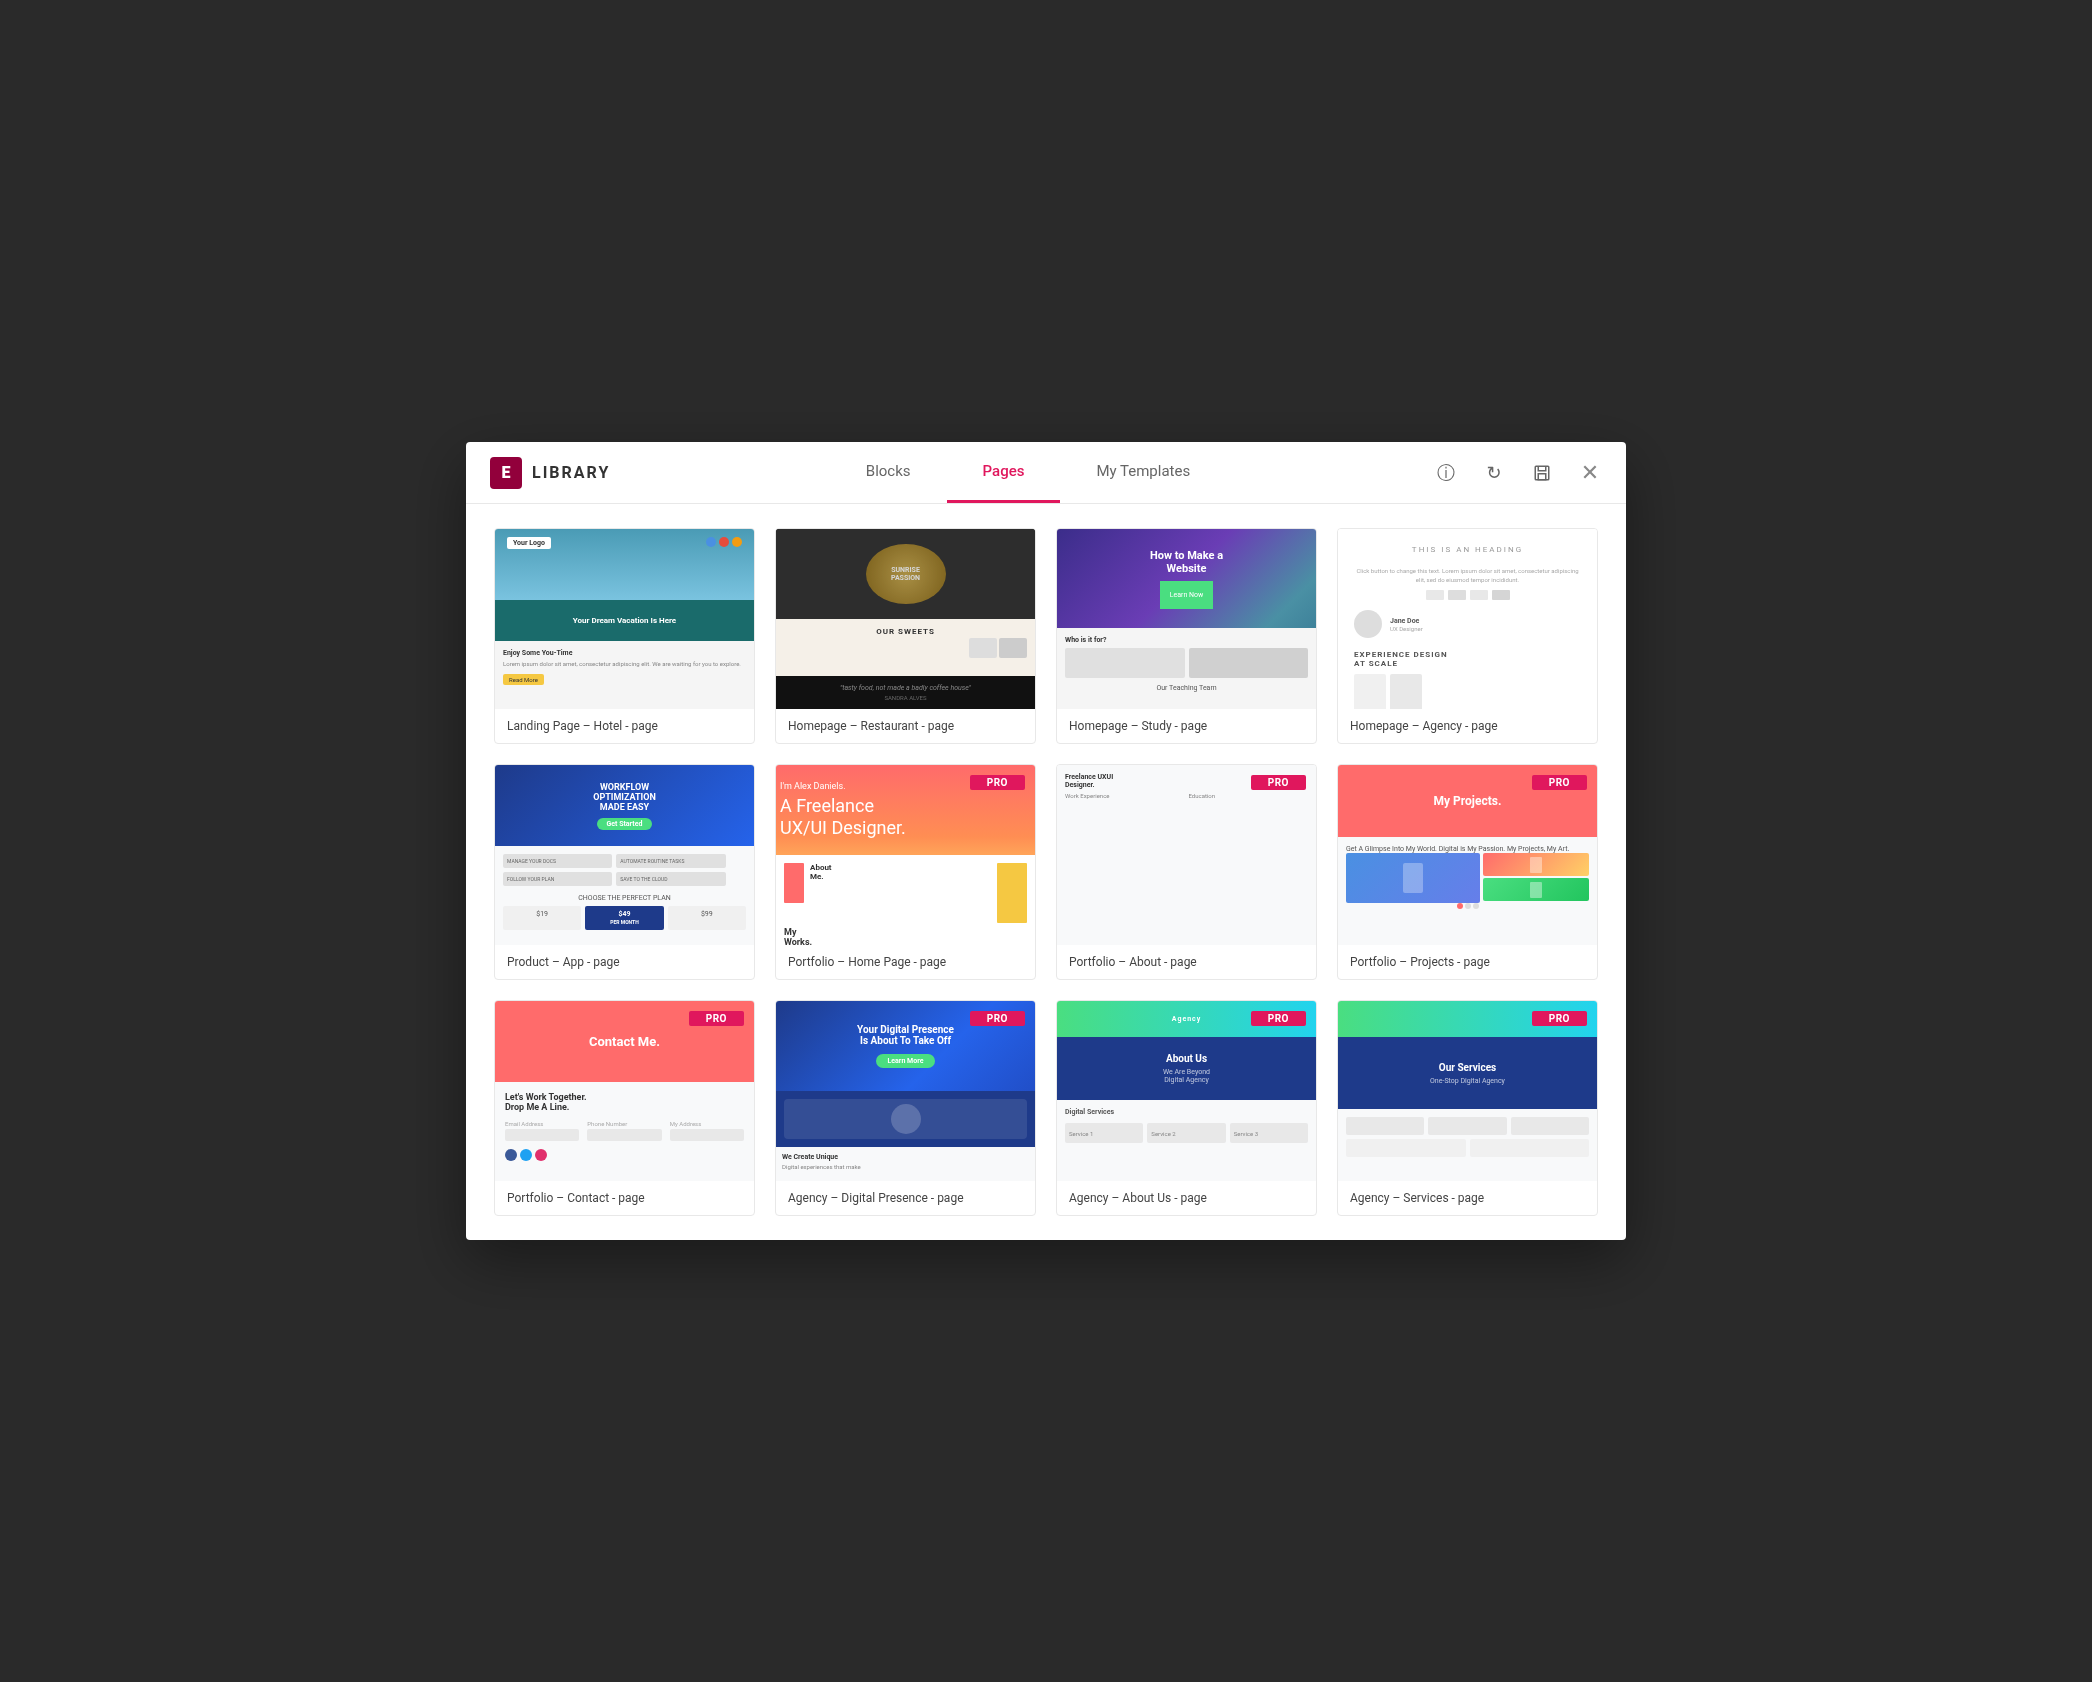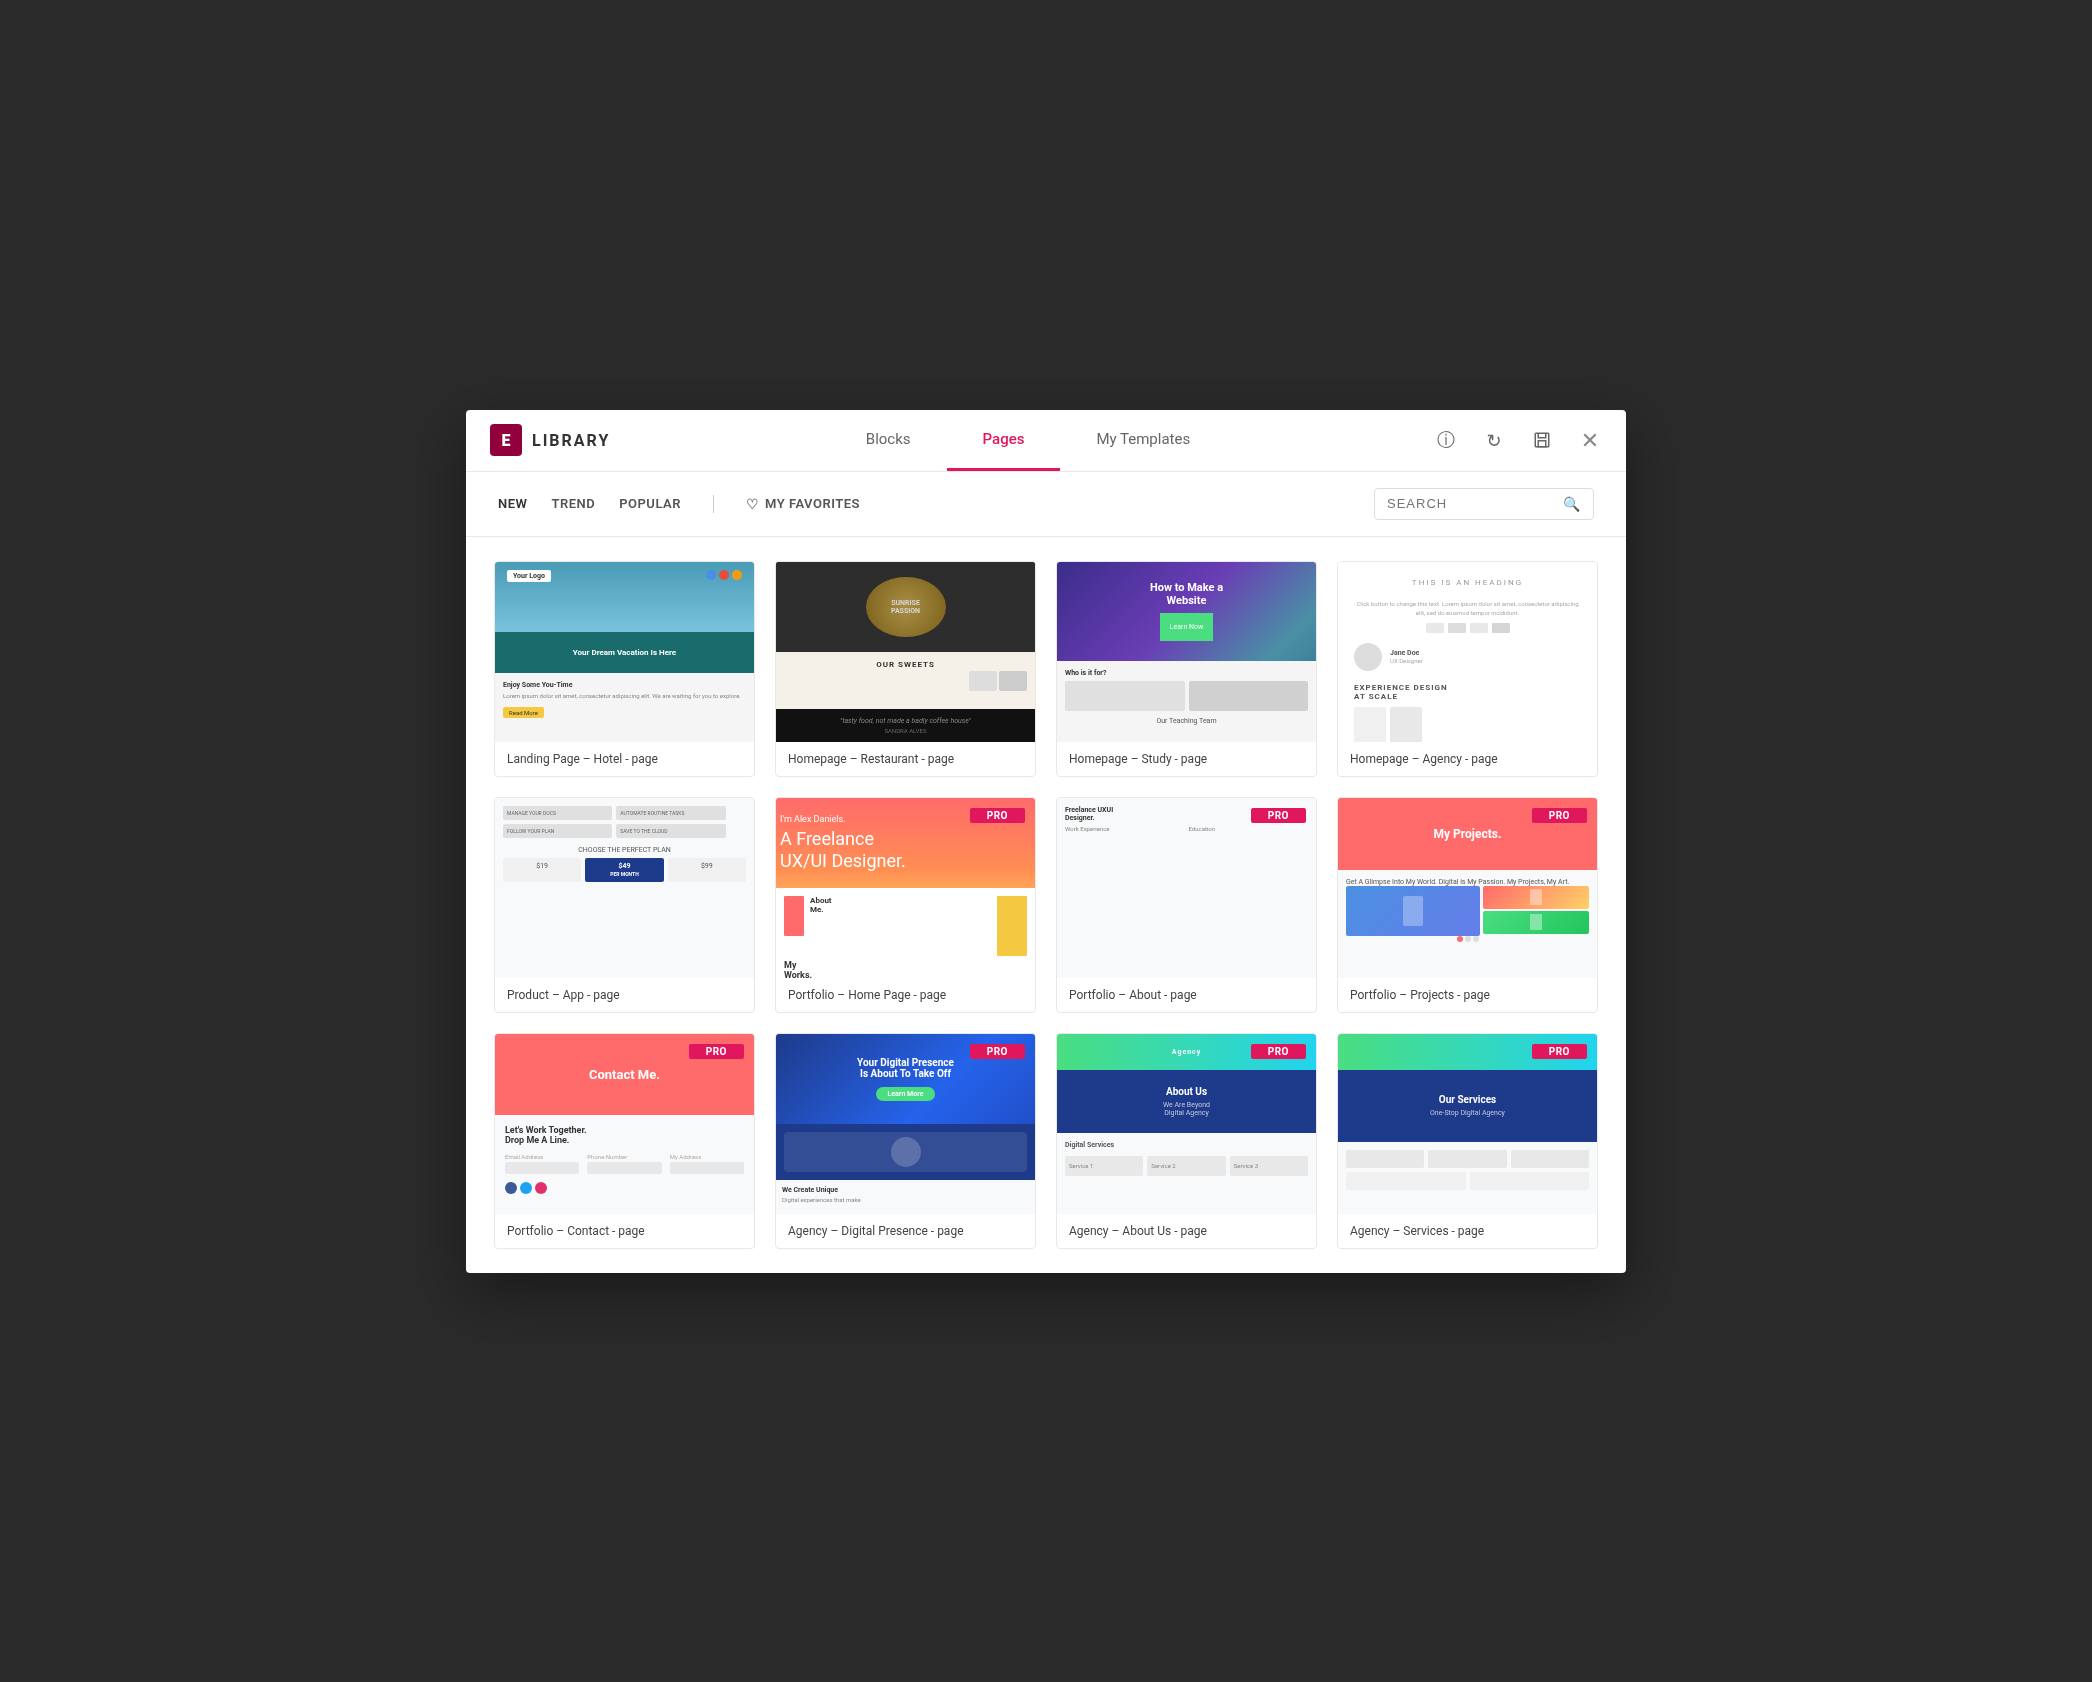--- a/index.html
+++ b/index.html
@@ -286,36 +286,20 @@
           <svg width="18" height="18" viewBox="0 0 24 24" fill="none" stroke="#666" stroke-width="2">
             <rect x="3" y="3" width="18" height="18" rx="1"></rect>
             <path d="M7 3v6h10V3"></path>
             <path d="M7 13h10v8H7z"></path>
           </svg>
         </div>
         <div class="action-icon close-icon">✕</div>
       </div>
     </div>
 
-    <div class="filter-bar">
-      <div class="filter-tabs">
-        <span class="filter-tab active">NEW</span>
-        <span class="filter-tab">TREND</span>
-        <span class="filter-tab">POPULAR</span>
-        <div class="filter-divider"></div>
-        <div class="favorites-tab">
-          <span class="heart-icon">♡</span>
-          <span>MY FAVORITES</span>
-        </div>
-      </div>
-      <div class="search-box">
-        <input class="search-input" type="text" placeholder="SEARCH" style="">
-        <span class="search-icon-el">🔍</span>
-      </div>
-    </div>
 
     <div class="modal-body">
       <div class="templates-grid">
 
         <div class="template-card">
           <div class="template-thumb thumb-hotel">
             <div style="position:absolute;top:8px;left:12px;background:white;padding:2px 6px;border-radius:2px;font-size:7px;color:#333;font-weight:700;">Your Logo</div>
             <div style="position:absolute;top:8px;right:12px;display:flex;gap:3px;">
               <div style="width:10px;height:10px;border-radius:50%;background:#4a90e2;"></div>
               <div style="width:10px;height:10px;border-radius:50%;background:#e74c3c;"></div>
@@ -394,20 +378,24 @@
             <div style="display:flex;gap:4px;">
               <div style="width:32px;height:40px;background:#f0f0f0;border-radius:2px;"></div>
               <div style="width:32px;height:40px;background:#e8e8e8;border-radius:2px;"></div>
             </div>
           </div>
           <div class="template-label">Homepage – Agency - page</div>
         </div>
 
         <div class="template-card">
           <div class="template-thumb" style="background:#fff;display:flex;flex-direction:column;">
+            <div style="flex:0 0 45%;background:linear-gradient(135deg,#1e3a8a,#2563eb);display:flex;flex-direction:column;align-items:center;justify-content:center;gap:6px;padding:10px;">
+              <div style="color:white;font-size:9px;font-weight:700;text-align:center;">WORKFLOW<br>OPTIMIZATION<br>MADE EASY</div>
+              <div style="background:#4ade80;border-radius:10px;padding:2px 10px;font-size:7px;color:white;font-weight:700;">Get Started</div>
+            </div>
             <div style="flex:1;background:#f8f9fa;padding:8px;display:flex;flex-direction:column;gap:4px;">
               <div style="display:flex;gap:4px;flex-wrap:wrap;">
                 <div style="flex:0 0 45%;height:14px;background:#e0e0e0;border-radius:2px;display:flex;align-items:center;padding:0 4px;font-size:5px;color:#666;">MANAGE YOUR DOCS</div>
                 <div style="flex:0 0 45%;height:14px;background:#e0e0e0;border-radius:2px;display:flex;align-items:center;padding:0 4px;font-size:5px;color:#666;">AUTOMATE ROUTINE TASKS</div>
                 <div style="flex:0 0 45%;height:14px;background:#e0e0e0;border-radius:2px;display:flex;align-items:center;padding:0 4px;font-size:5px;color:#666;">FOLLOW YOUR PLAN</div>
                 <div style="flex:0 0 45%;height:14px;background:#e0e0e0;border-radius:2px;display:flex;align-items:center;padding:0 4px;font-size:5px;color:#666;">SAVE TO THE CLOUD</div>
               </div>
               <div style="margin-top:4px;font-size:7px;color:#555;text-align:center;">CHOOSE THE PERFECT PLAN</div>
               <div style="display:flex;gap:4px;justify-content:center;">
                 <div style="flex:1;background:#f0f0f0;border-radius:2px;text-align:center;padding:4px 2px;font-size:7px;color:#555;">$19</div>

